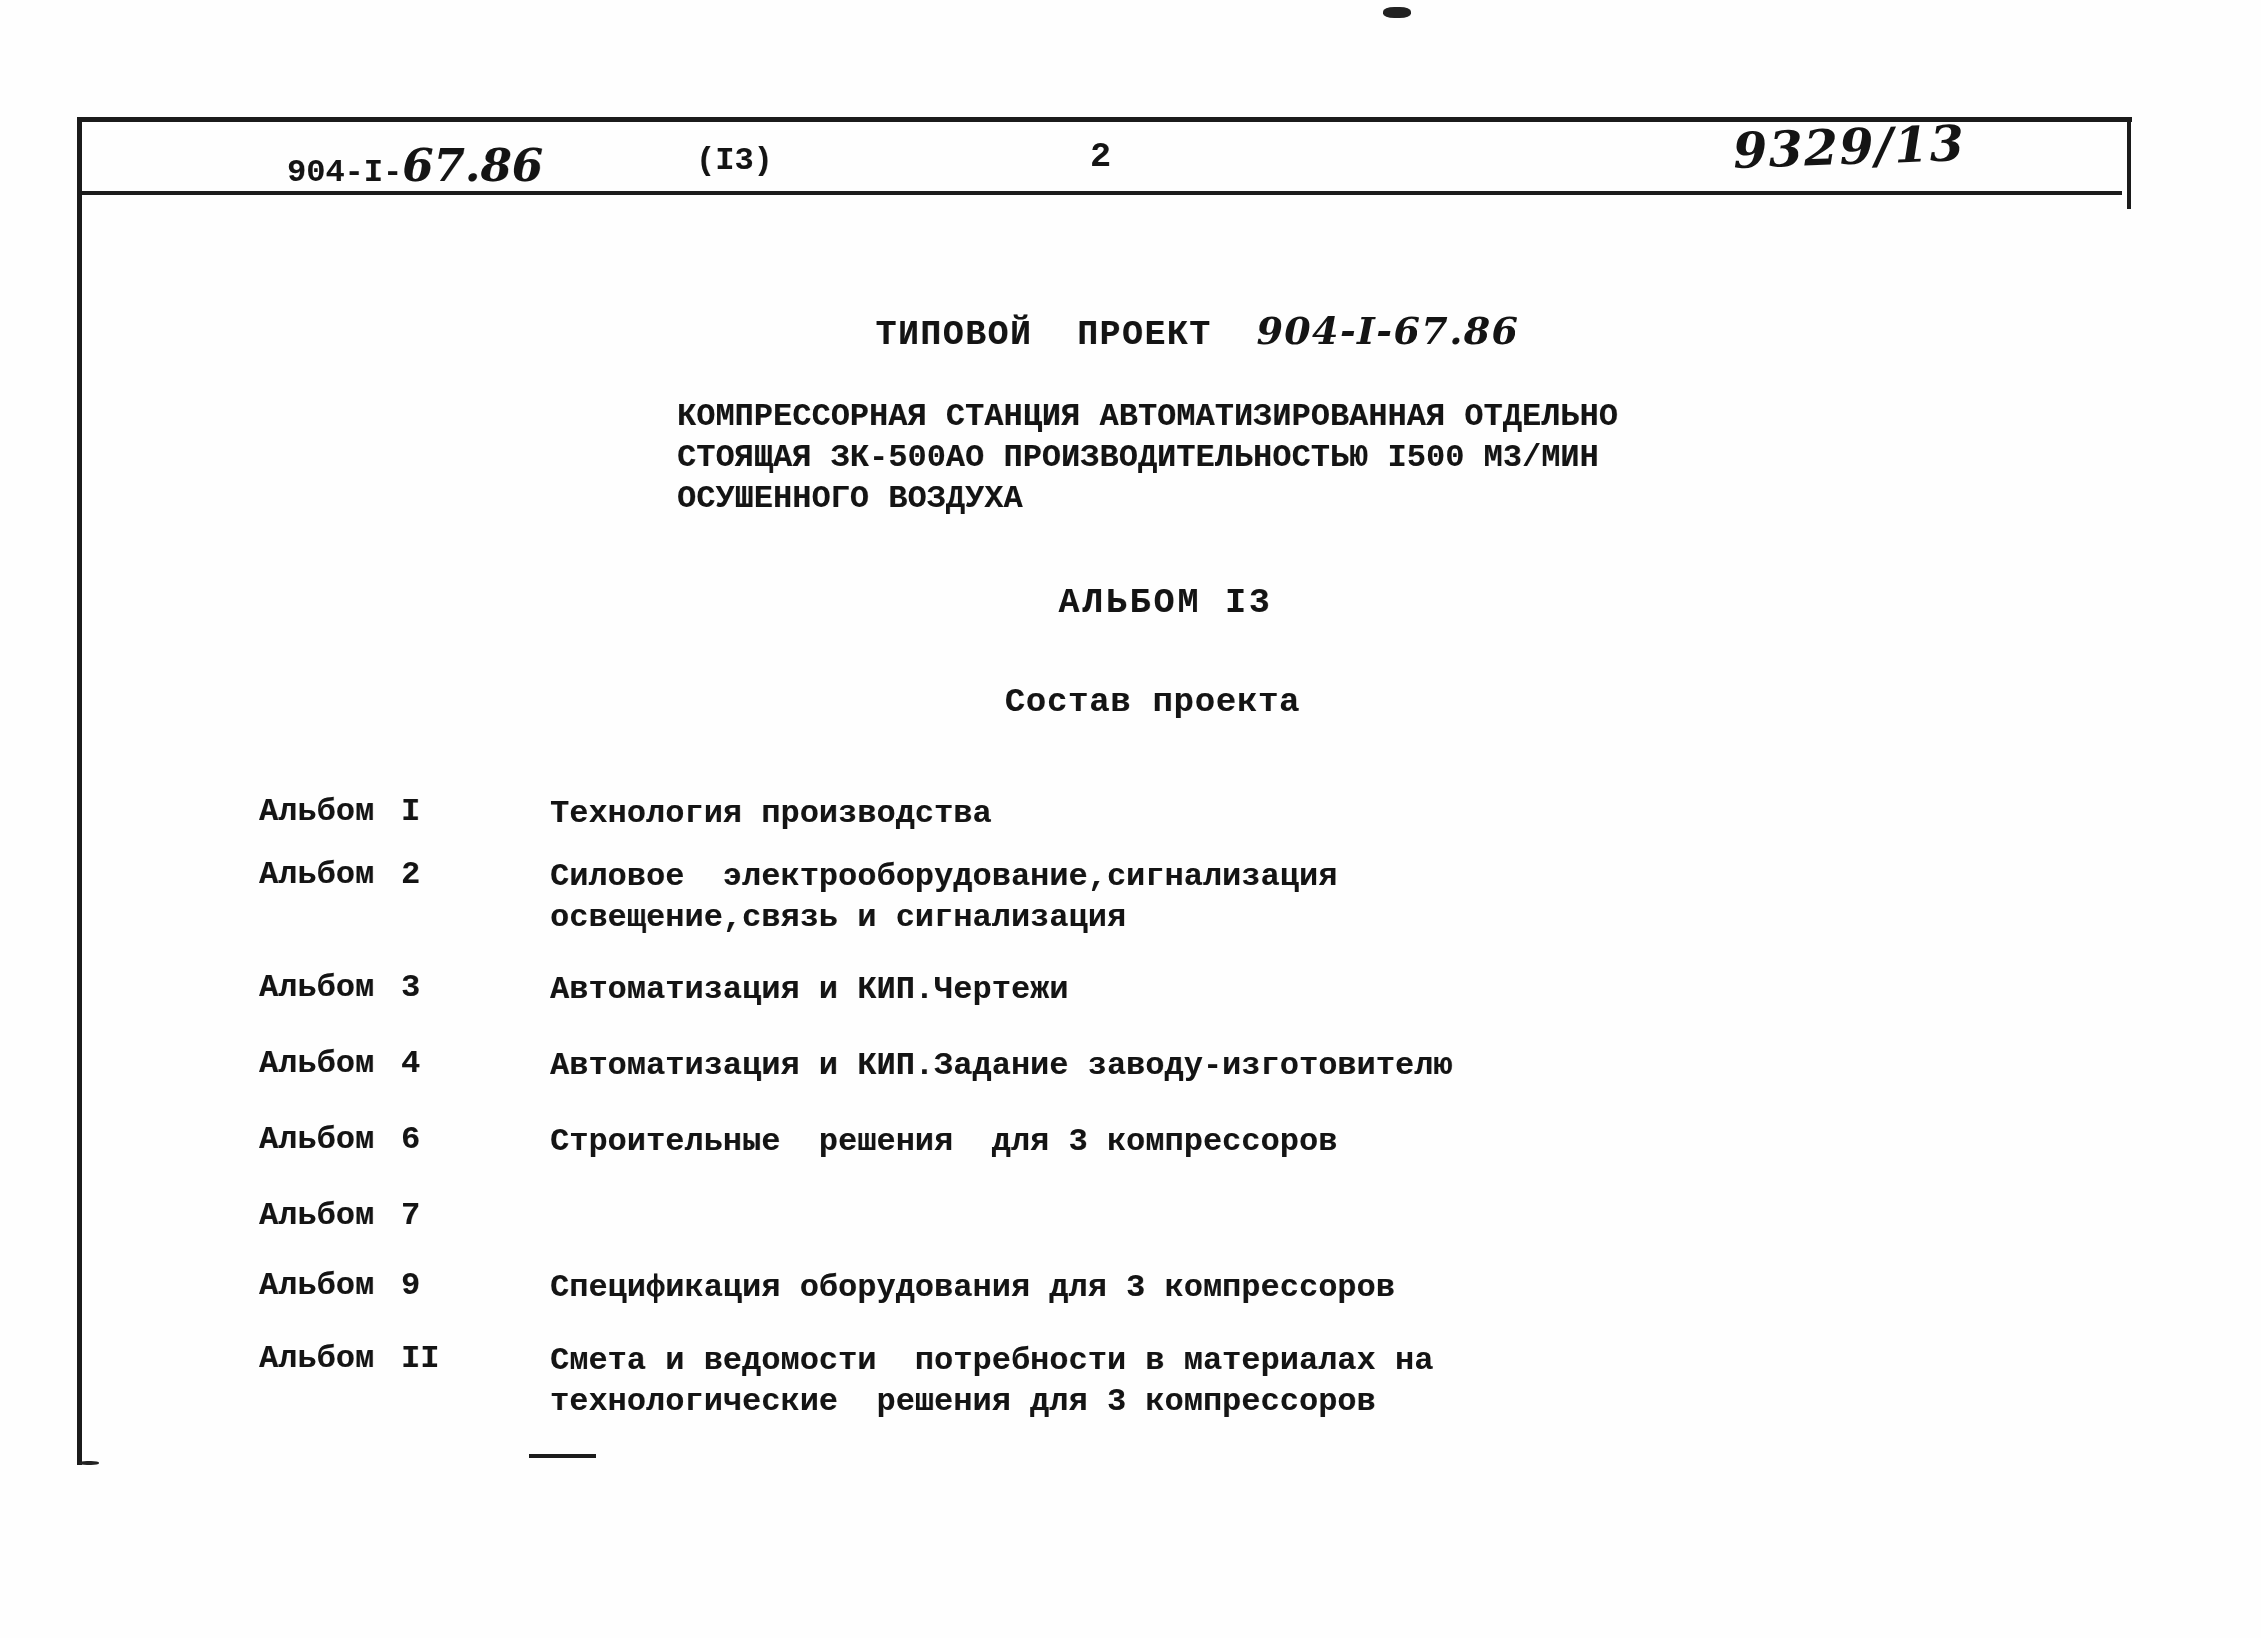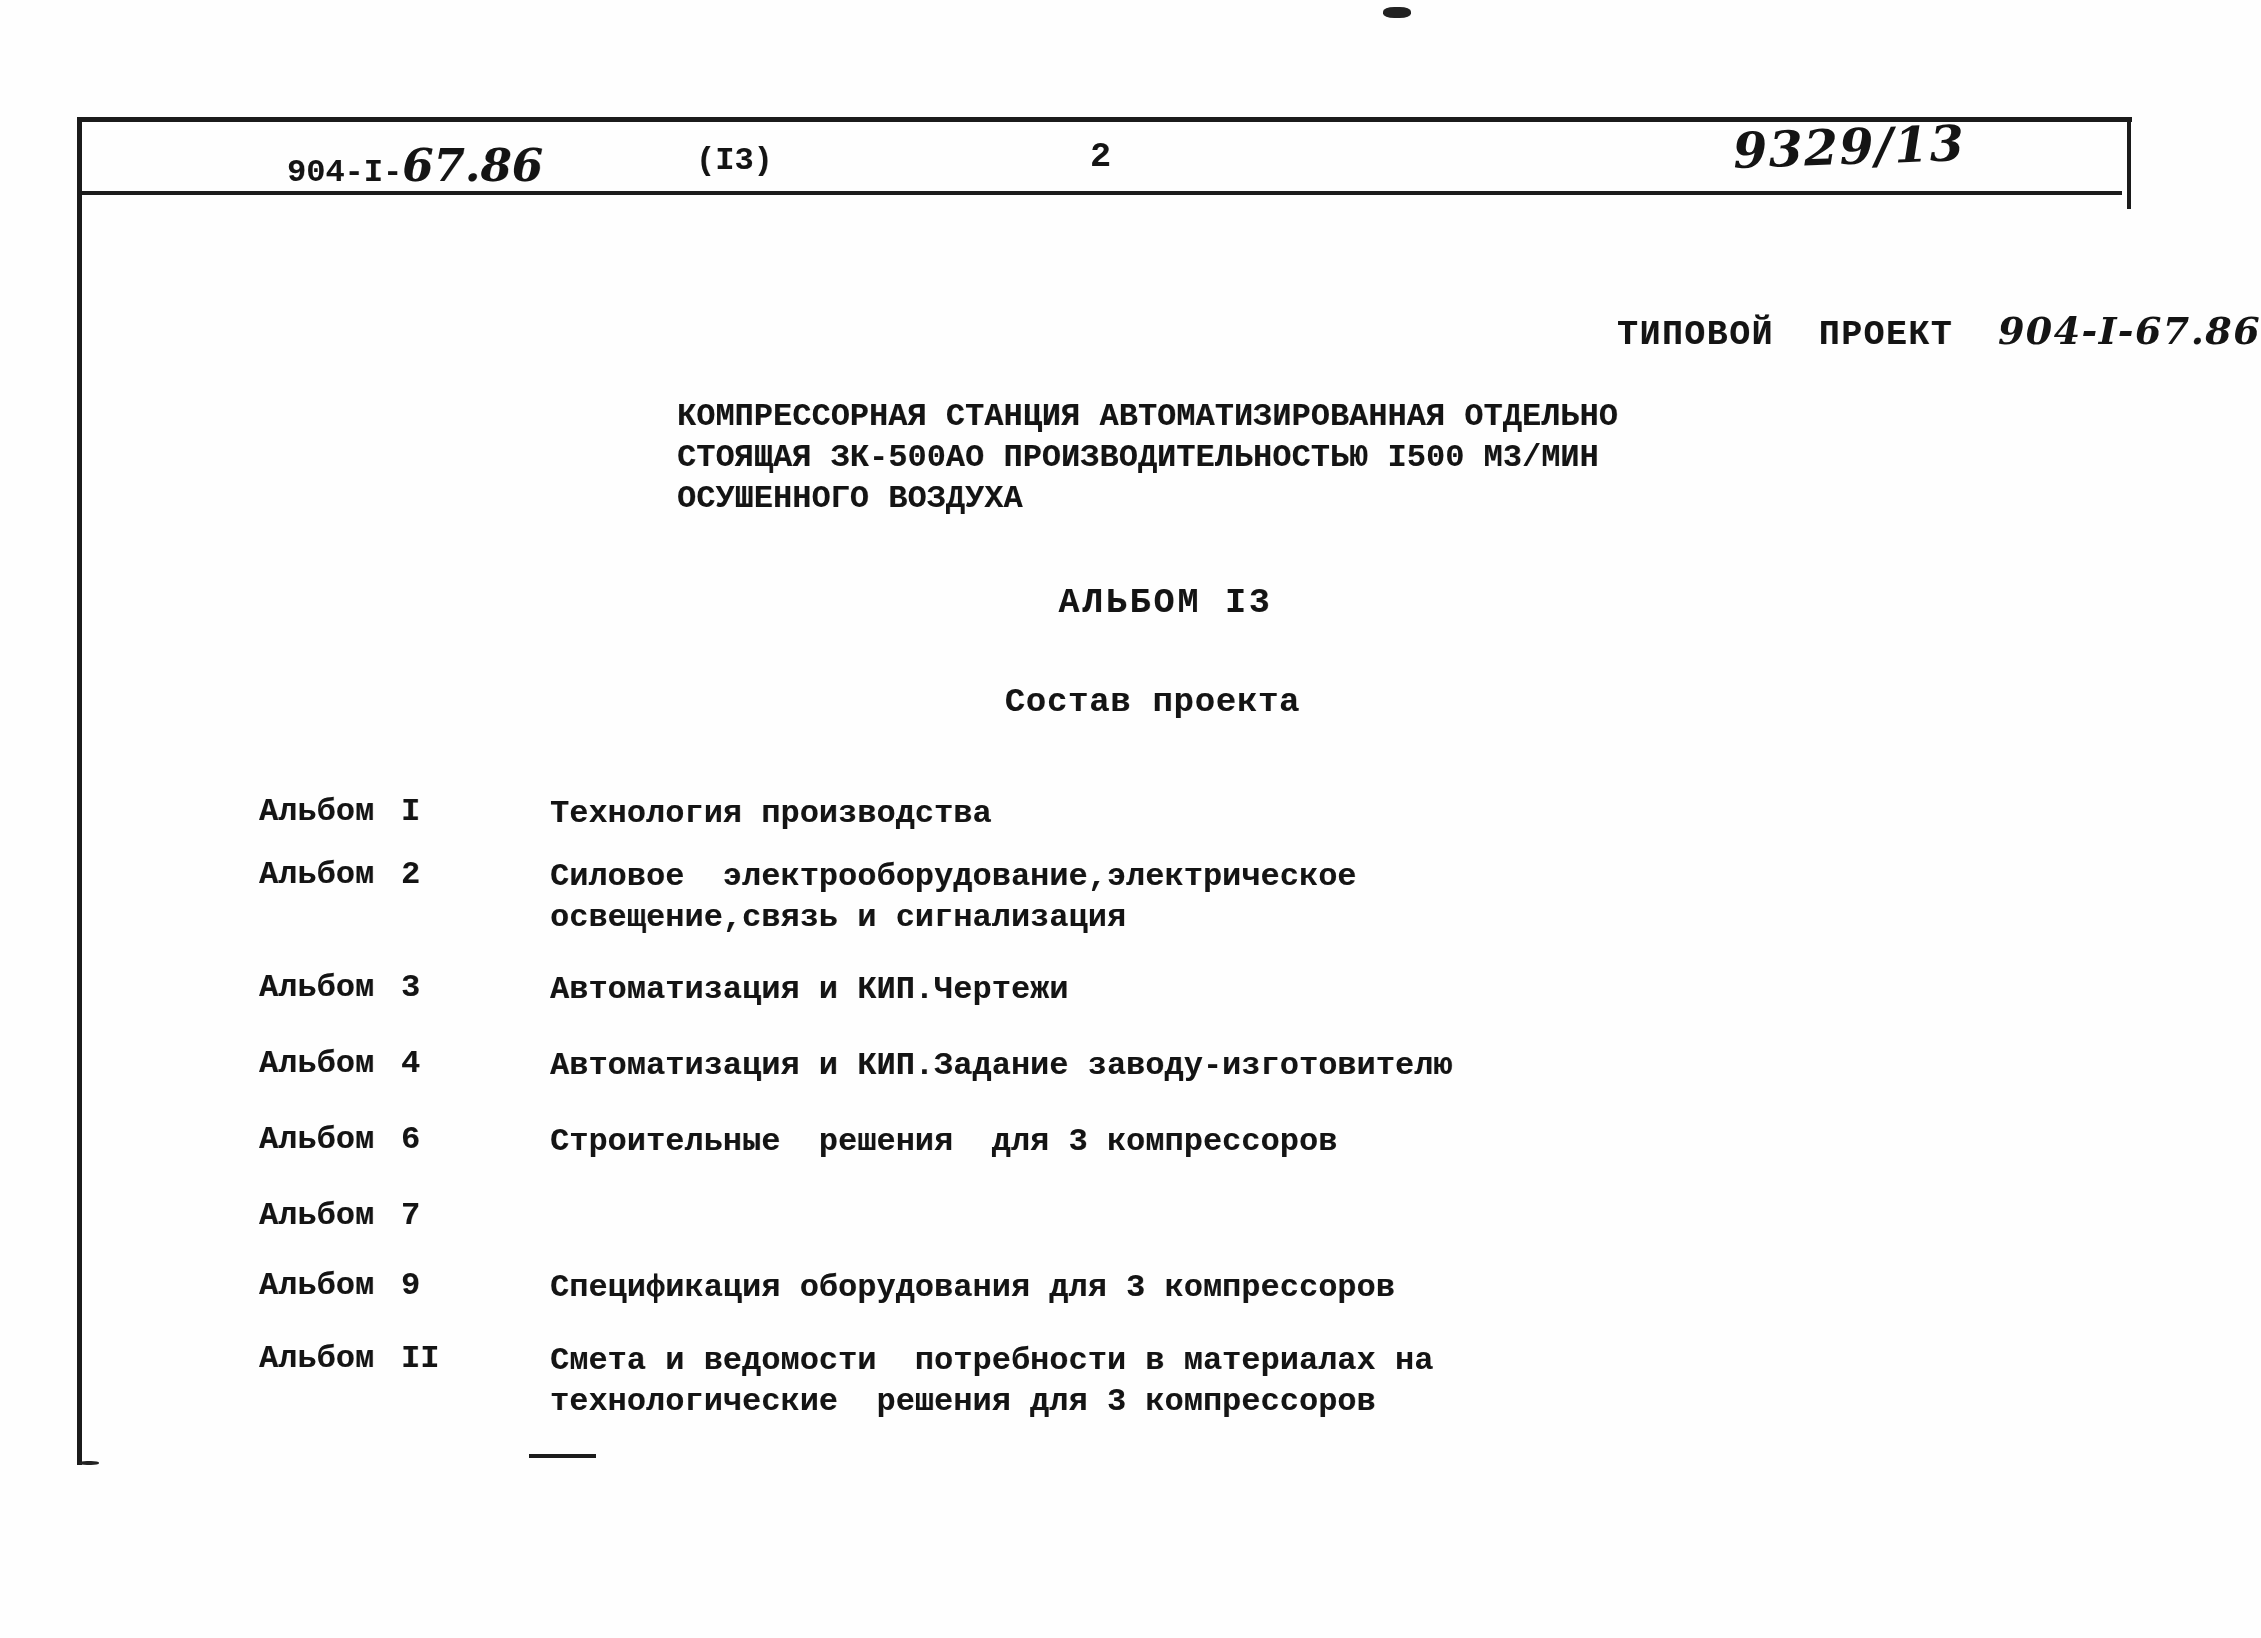--- a/index.html
+++ b/index.html
@@ -31,21 +31,21 @@
   .line { position:absolute; background:#1b1b1b; }
   .abs { position:absolute; }
   .center-block { position:absolute; left:0; width:2261px; text-align:center; }
 
   .hdr-doc     { left:287px;  top:139px;  font-size:32px; }
   .hdr-doc .hand { font-size:45px; }
   .hdr-sheet   { left:696px; top:142px;  font-size:32px; }
   .hdr-page    { left:1090px; top:137px;  font-size:35px; }
   .hdr-hand    { left:1733px; top:118px;  font-size:49px; transform:rotate(-2deg); letter-spacing:1.4px; }
 
-  .proj-title  { top:308px; padding-left:134px; font-size:35px; letter-spacing:1.4px;text-align:right; }
+  .proj-title  { top:308px; padding-left:134px; font-size:35px; letter-spacing:1.4px; }
   .proj-title .hand { font-size:38px; }
   .proj-desc   { left:677px; top:396px; font-size:32px; line-height:41px; width:1056px; }
 
   .album-head  { top:583px;  padding-left:70px; font-size:35px; letter-spacing:2.8px; }
   .sect-head   { top:683px;  padding-left:44px;  font-size:34px; letter-spacing:0.7px; }
 
   .row { position:absolute; left:259px; width:1760px; height:42px; }
   .row .lab  { position:absolute; left:0;     top:0; font-size:32px; }
   .row .num  { position:absolute; left:142px; top:0; font-size:32px; }
   .row .desc { position:absolute; left:291px; top:0; font-size:32px; line-height:41px; width:1126px; }
@@ -88,21 +88,21 @@
   <div class="center-block typed sect-head">Состав проекта</div>
 
   <div class="row r1">
     <span class="typed lab">Альбом</span>
     <span class="typed num">І</span>
     <span class="typed desc">Технология производства</span>
   </div>
   <div class="row r2">
     <span class="typed lab">Альбом</span>
     <span class="typed num">2</span>
-    <span class="typed desc">Силовое  электрооборудование,электрическое
+    <span class="typed desc">Силовое  электрооборудование,сигнализация
 освещение,связь и сигнализация</span>
   </div>
   <div class="row r3">
     <span class="typed lab">Альбом</span>
     <span class="typed num">3</span>
     <span class="typed desc">Автоматизация и КИП.Чертежи</span>
   </div>
   <div class="row r4">
     <span class="typed lab">Альбом</span>
     <span class="typed num">4</span>

